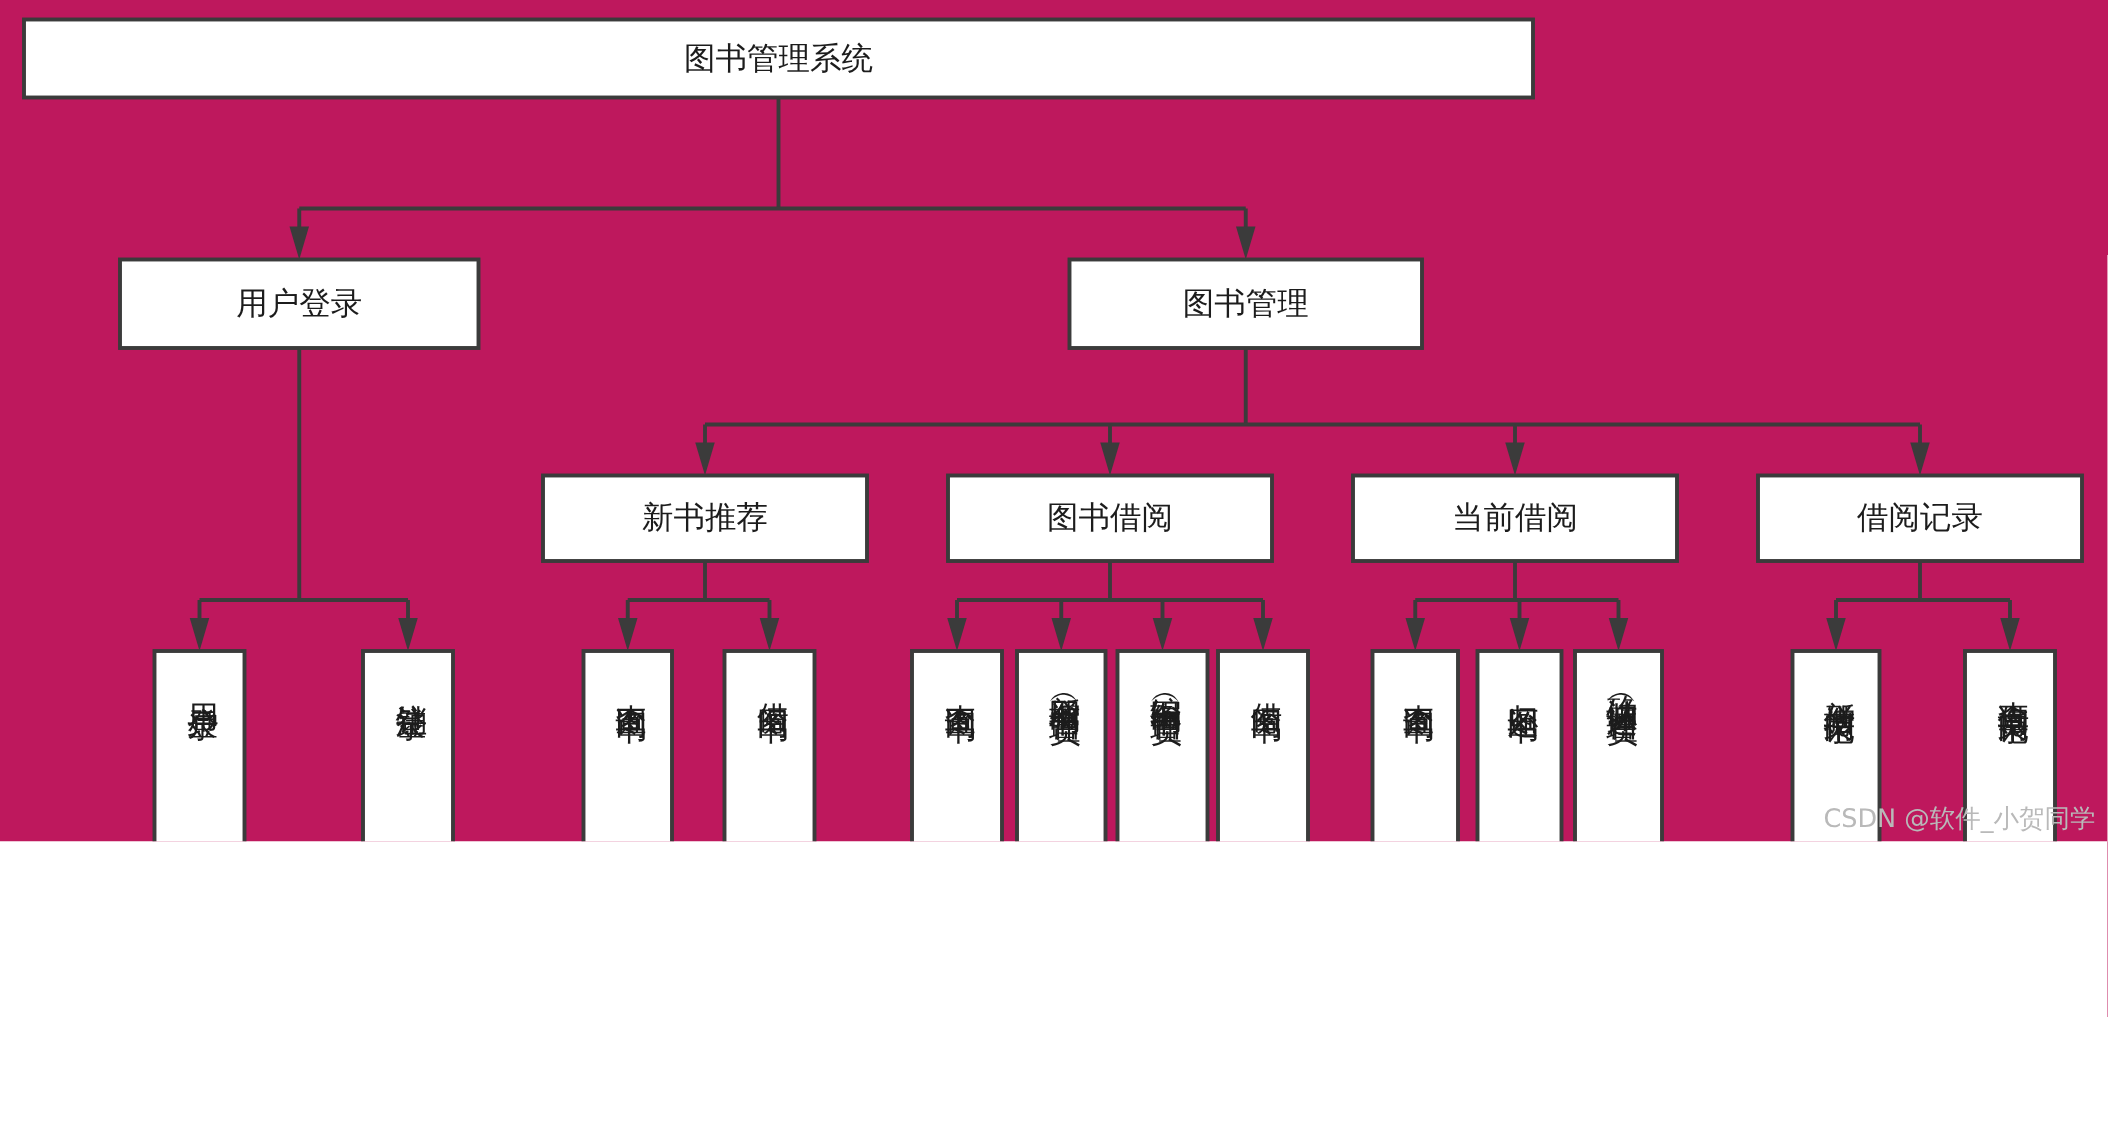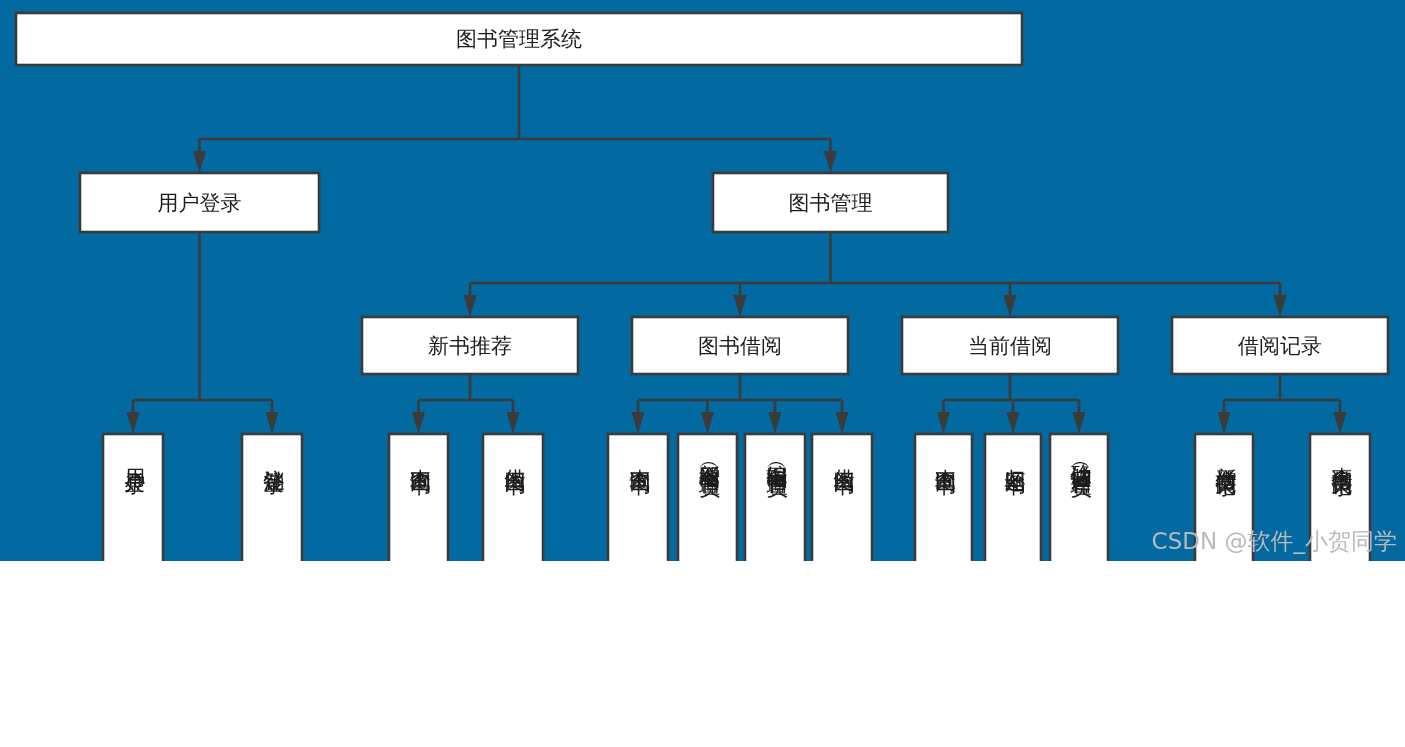--- a/index.html
+++ b/index.html
@@ -8,21 +8,21 @@
     padding: 0;
     background: #ffffff;
   }
   body {
     font-family: "DejaVu Sans", "Liberation Sans", sans-serif;
   }
   #diagram-root {
     position: relative;
     width: 1405px;
     height: 561px;
-    background: #0369a1;
+    background: #be185d;
     overflow: hidden;
   }
   svg.diagram-canvas {
     position: absolute;
     left: 0;
     top: 0;
     width: 1405px;
     height: 747px;
   }
   .node-box {
@@ -53,21 +53,21 @@
     font-size: 21px;
     writing-mode: vertical-rl;
     text-orientation: upright;
     letter-spacing: 2px;
   }
   .watermark {
     position: absolute;
     right: 8px;
     bottom: 4px;
     font-family: "DejaVu Sans", "Liberation Sans", sans-serif;
-    font-size: 23px;
+    font-size: 17px;
     color: #b9b9b9;
     white-space: nowrap;
     pointer-events: none;
     user-select: none;
   }
 </style>
 </head>
 <body>
 
 <div id="diagram-root">

